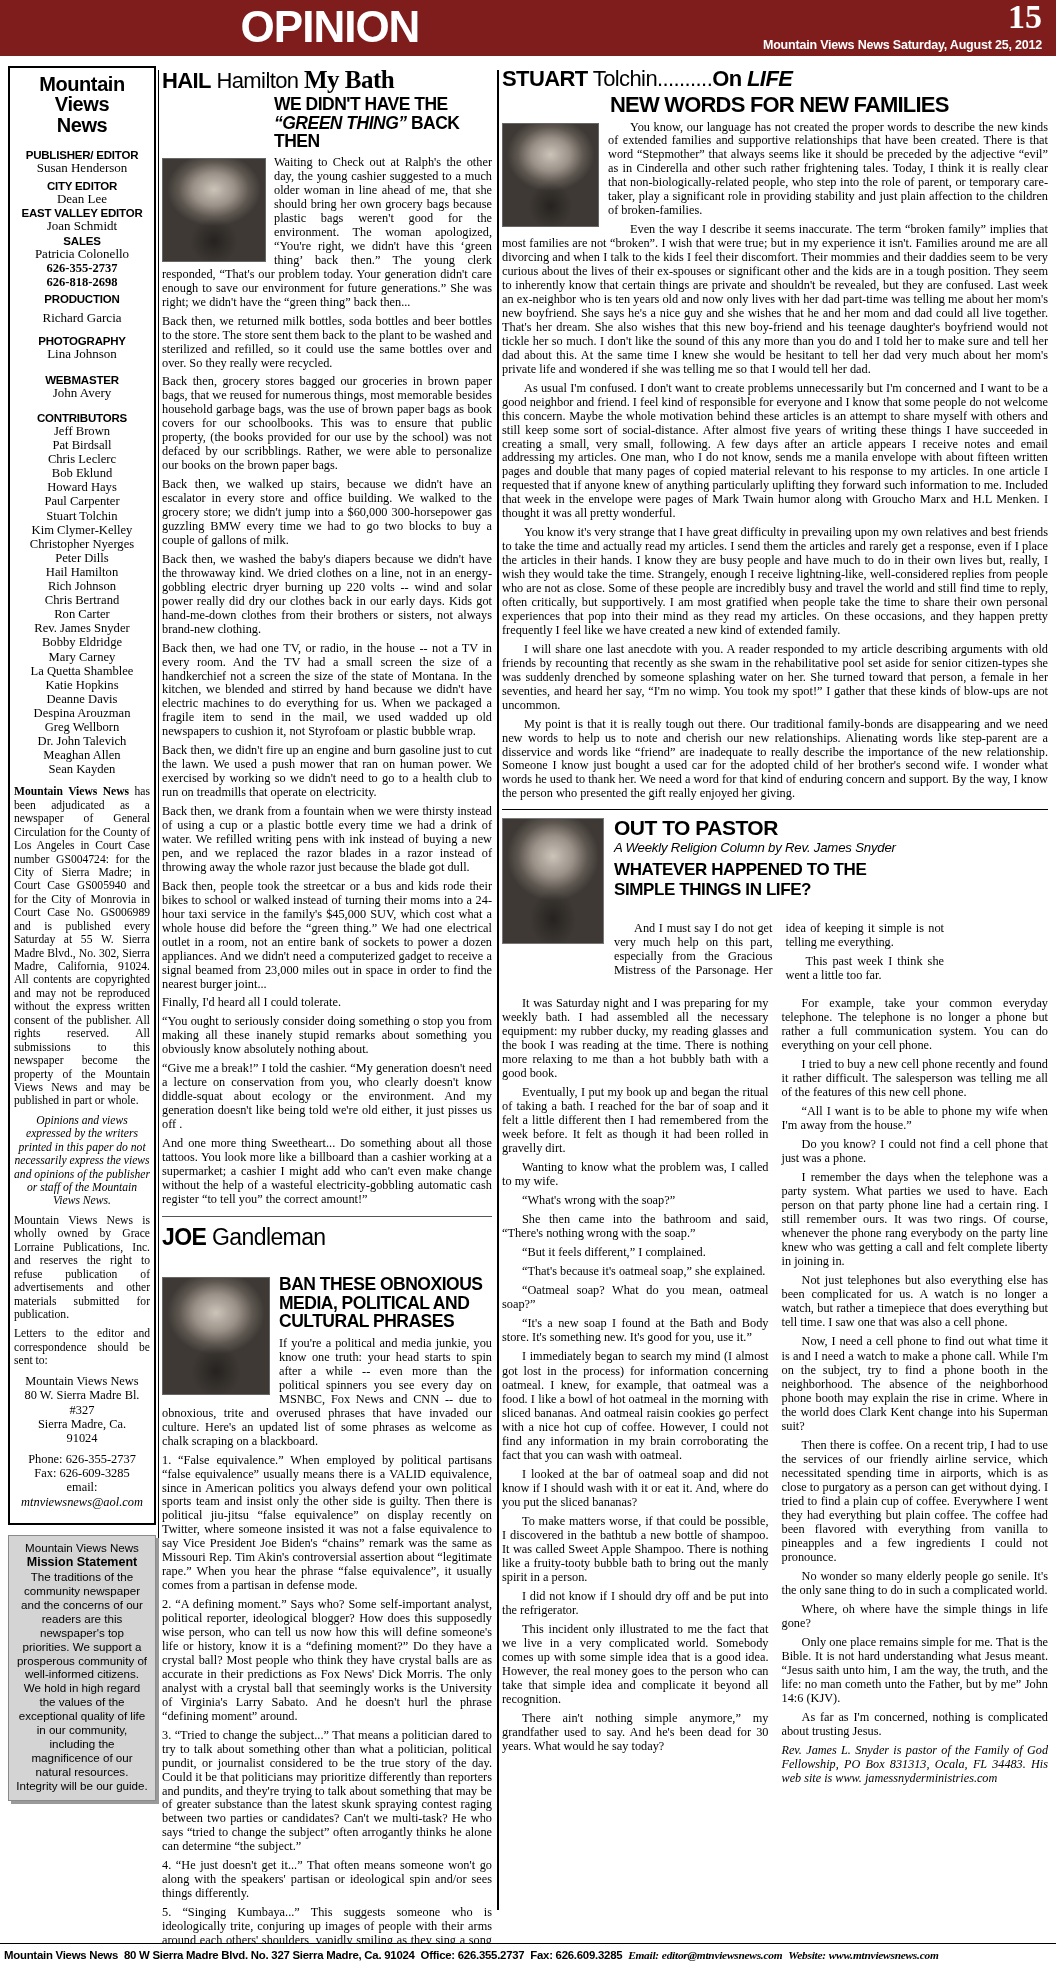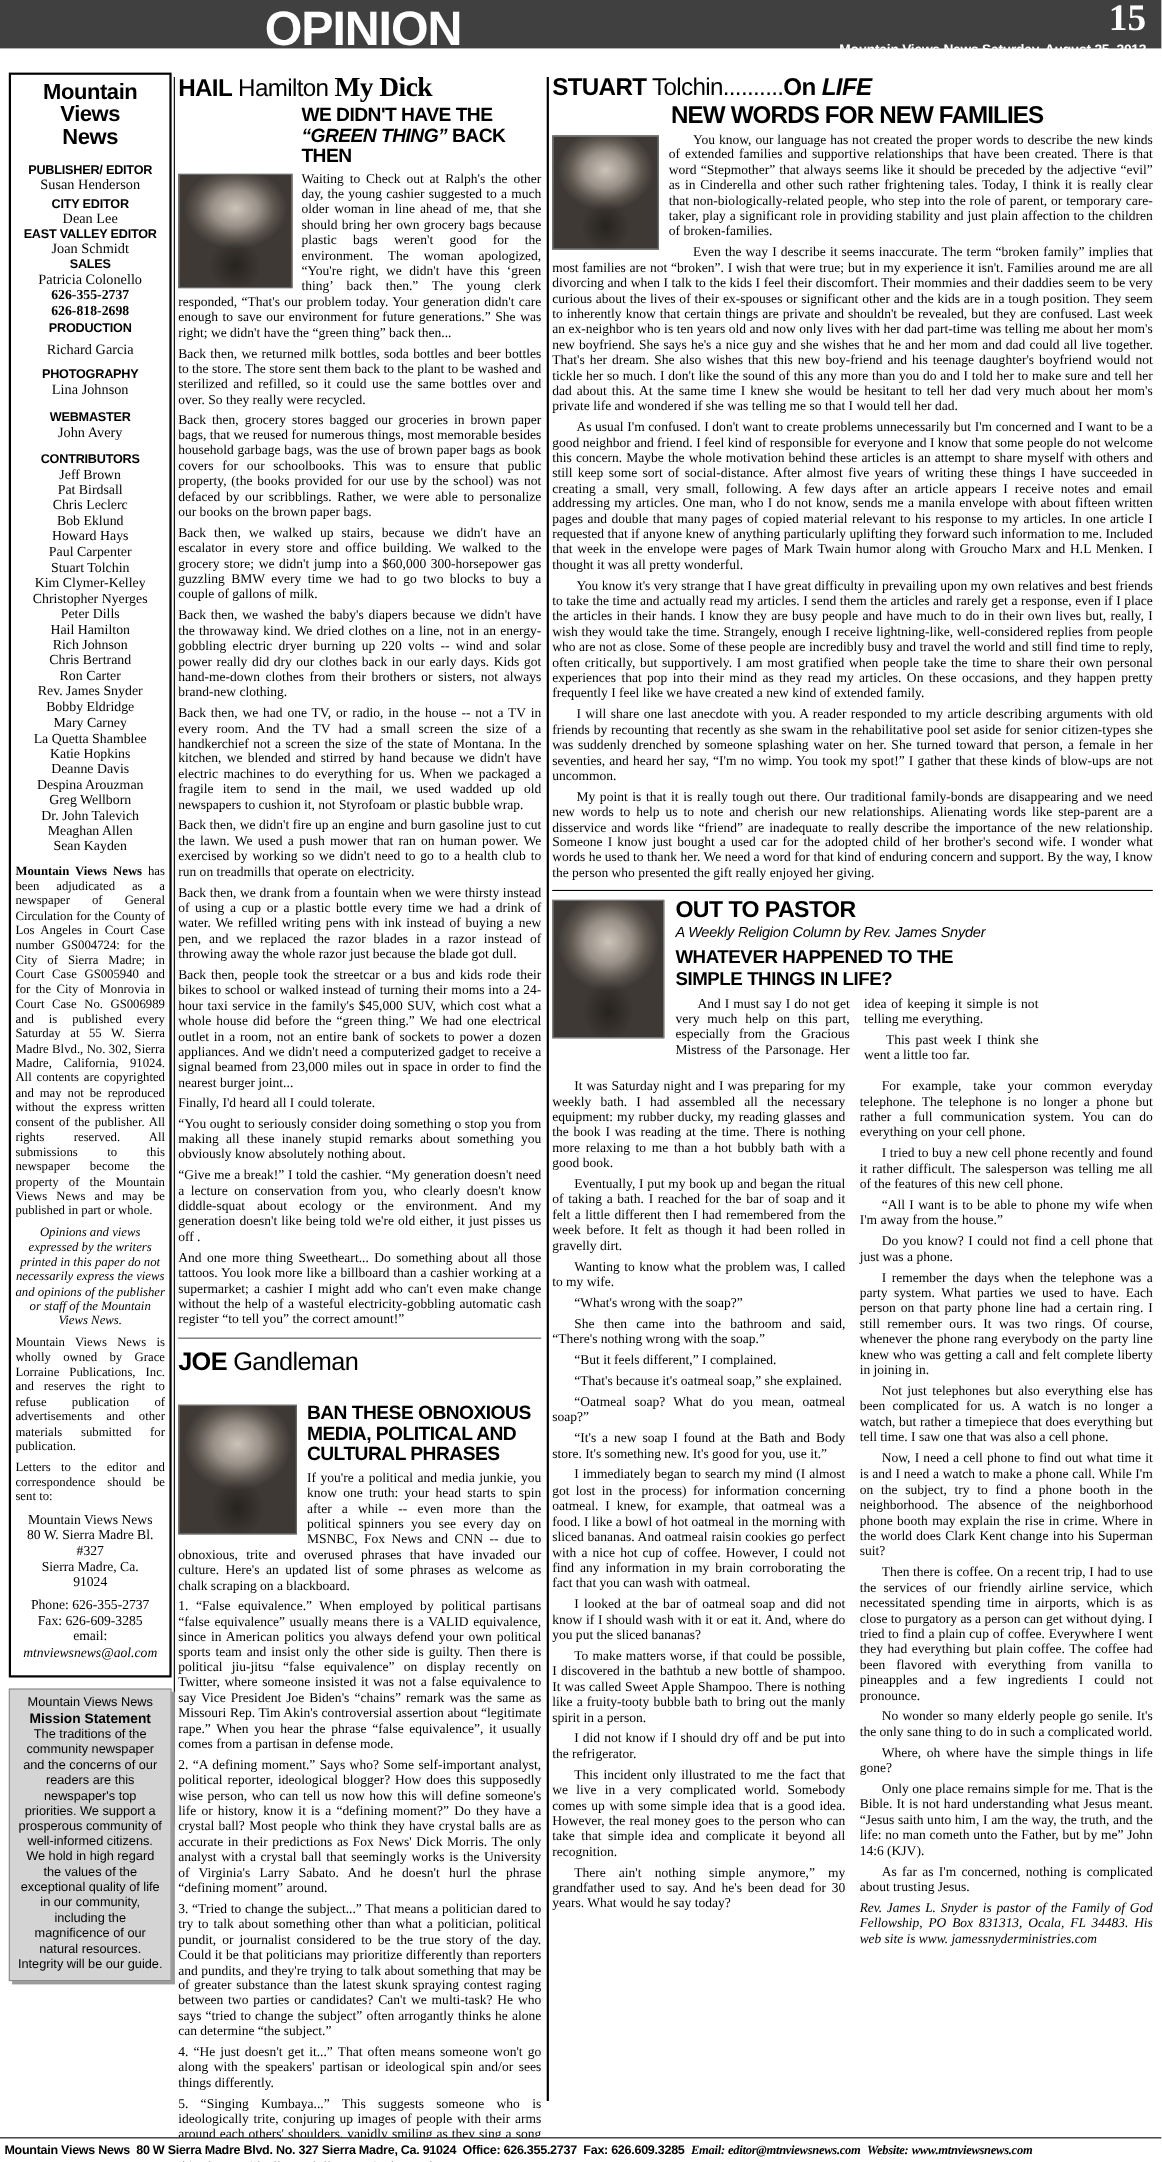--- a/index.html
+++ b/index.html
@@ -8,22 +8,22 @@
     width:1056px; height:1965px;
     background:#ffffff;
     font-family:"Liberation Serif", serif;
     color:#000;
     overflow:hidden;
   }
   .page { position:relative; width:1056px; height:1965px; }
 
   
   .topbar {
-    position:absolute; left:0; top:0; width:1056px; height:44px;
-    background:#404040; color:#fff;
+    position:absolute; left:0; top:0; width:1056px; height:56px;
+    background:#7f1d1d; color:#fff;
   }
   .topbar .opinion {
     position:absolute; left:0; top:2px; width:660px;
     text-align:center;
     font-family:"Liberation Sans", sans-serif;
     font-weight:bold; font-size:44px; letter-spacing:-1px;
     color:#fff;
   }
   .topbar .pagenum {
     position:absolute; right:14px; top:-2px;
@@ -308,21 +308,21 @@
       <div class="mt">Mountain Views News</div>
       <div class="mh">Mission Statement</div>
       <div class="mt">The traditions of the community newspaper and the concerns of our readers are this newspaper's  top priorities.  We support a prosperous community of well-informed citizens.  We hold in high regard the values of the exceptional quality of life in our community, including the magnificence of our natural resources.  Integrity will be our guide.</div>
     </div>
   </div>
 
   <div class="col-b">
 
     <div class="byhead">
       <span class="b">HAIL</span><span> Hamilton</span>
-      <span class="myturn">My Dick</span>
+      <span class="myturn">My Bath</span>
     </div>
 
     <div class="arthead" style="margin-left:112px">
       <div>WE DIDN'T HAVE THE</div>
       <div><span class="it">“GREEN THING”</span><span> BACK THEN</span></div>
     </div>
 
     <div class="body-txt" style="margin-top:5px">
       <div class="photo ph-hail"></div>
       <p>Waiting to Check out at Ralph's the other day, the young cashier suggested to a much older woman in line ahead of me, that she should bring her own grocery bags because plastic bags weren't good for the environment.  The woman apologized, “You're right, we didn't have this ‘green thing’ back then.”  The young clerk responded, “That's our problem today. Your generation didn't care enough to save our environment for future generations.”  She was right; we didn't have the “green thing” back then...</p>
@@ -387,21 +387,21 @@
     <hr class="hrule">
 
     <div>
       <div class="photo ph-pastor"></div>
       <div class="pastor-ttl">OUT TO PASTOR</div>
       <div class="pastor-sub">A Weekly Religion Column by Rev. James Snyder</div>
       <div class="pastor-head2">
         <div>WHATEVER HAPPENED TO THE</div>
         <div>SIMPLE THINGS IN LIFE?</div>
       </div>
-      <div class="two-col" style="margin-top:6px; width:330px">
+      <div class="two-col" style="margin-top:22px; width:330px">
         <p>And I must say I do not get very much help on this part,  especially from the Gracious Mistress of the Parsonage. Her idea of keeping it simple is not telling me everything.</p>
         <p>This past week I think she went a little too far.</p>
       </div>
     </div>
 
     <div class="two-col" style="margin-top:14px">
       <p>It was Saturday night and I was preparing for my weekly bath. I had assembled all the necessary equipment: my rubber ducky, my reading glasses and the book I was reading at the time. There is nothing more relaxing to me than a hot bubbly bath with a good book.</p>
       <p>Eventually, I put my book up and began the ritual of taking a bath. I reached for the bar of soap and it felt a little different then I had remembered from the week before. It felt as though it had been rolled in gravelly dirt.</p>
       <p>Wanting to know what the problem was, I called to my wife.</p>
       <p>“What's wrong with the soap?”</p>

